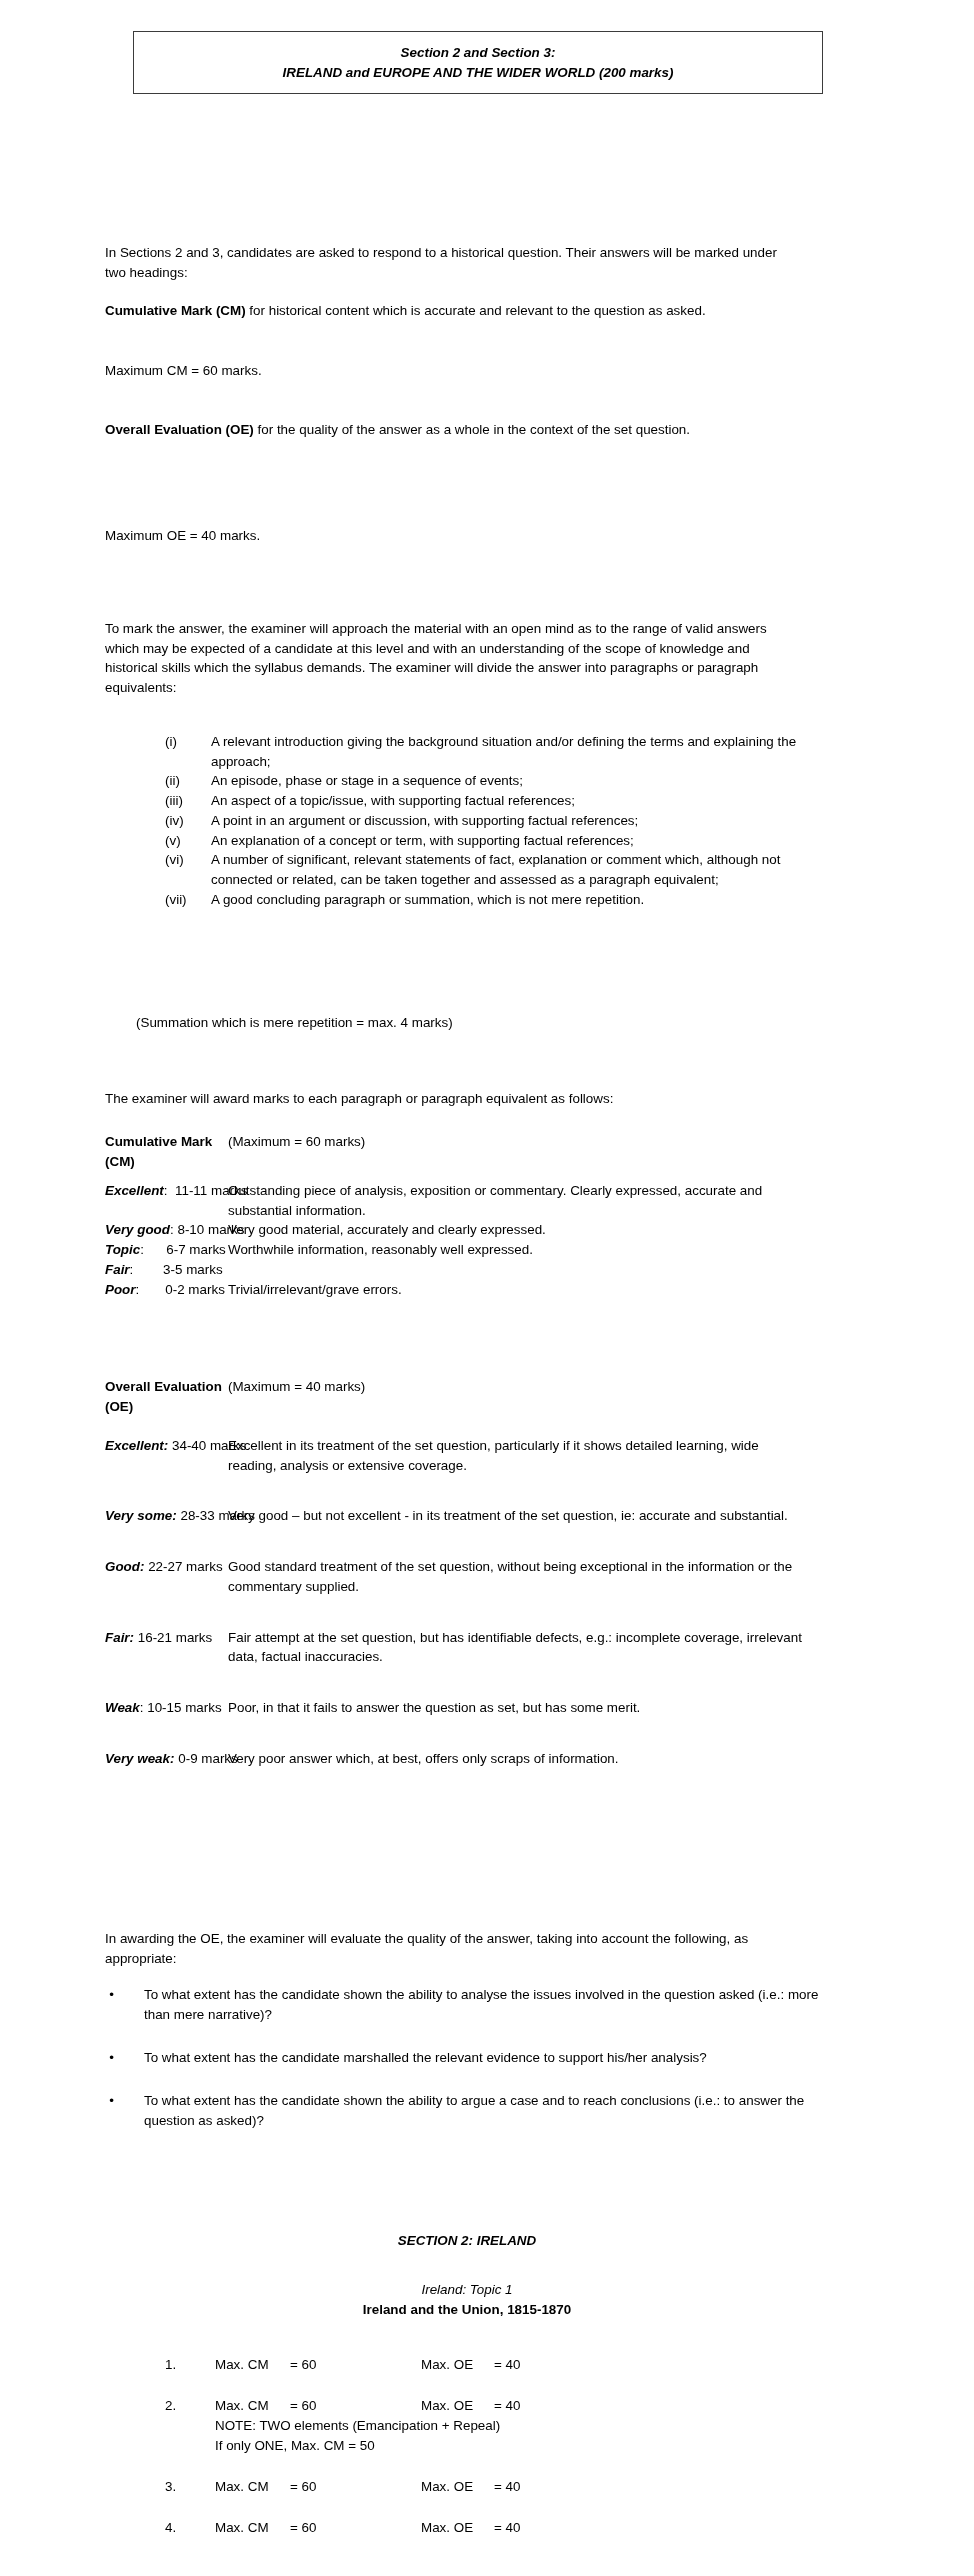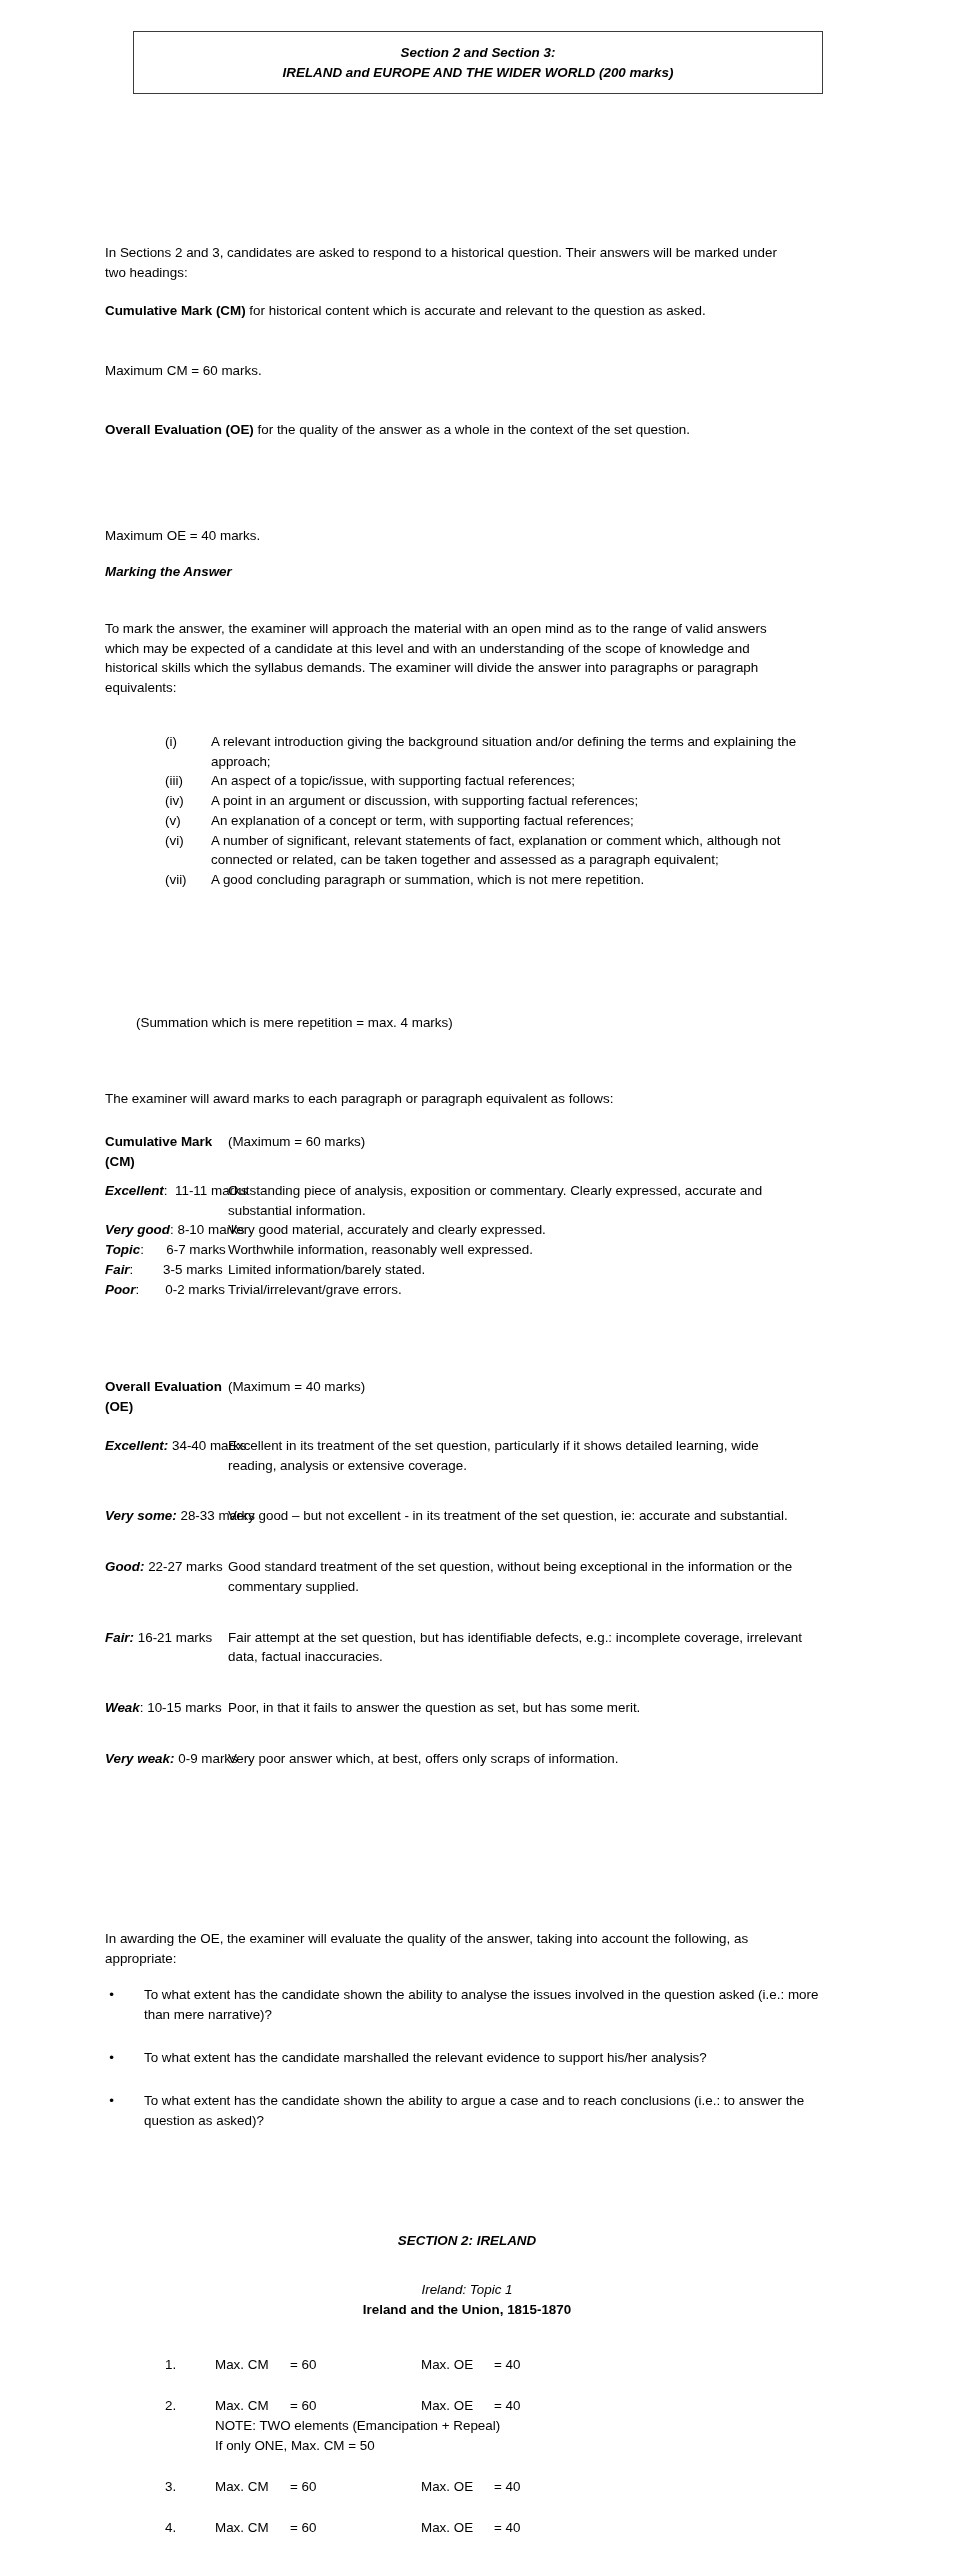--- a/index.html
+++ b/index.html
@@ -162,28 +162,31 @@
   </div>
 
   <div class="abs body-text" style="left:105px; top:361px; width:697px;">Maximum CM = 60 marks.</div>
 
   <div class="abs body-text" style="left:105px; top:420px; width:697px;">
     <span class="b">Overall Evaluation (OE)</span><span> for the quality of the answer as a whole in the context of the set question.</span>
   </div>
 
   <div class="abs body-text" style="left:105px; top:479px; width:697px;margin-top:47px;">Maximum OE = 40 marks.</div>
 
-  <div class="abs body-text bi" style="left:105px; top:562px; width:697px;">Marking the Answer</div>
 
   <div class="abs body-text" style="left:105px; top:619px; width:697px;">To mark the answer, the examiner will approach the material with an open mind as to the range of valid answers which may be expected of a candidate at this level and with an understanding of the scope of knowledge and historical skills which the syllabus demands. The examiner will divide the answer into paragraphs or paragraph equivalents:</div>
 
   <div class="roman-list">
     <div class="roman-item">
       <span class="roman-mark">(i)</span>
       <span class="roman-text">A relevant introduction giving the background situation and/or defining the terms and explaining the approach;</span>
+    </div>
+    <div class="roman-item">
+      <span class="roman-mark">(ii)</span>
+      <span class="roman-text">An episode, phase or stage in a sequence of events;</span>
     </div>
     <div class="roman-item">
       <span class="roman-mark">(iii)</span>
       <span class="roman-text">An aspect of a topic/issue, with supporting factual references;</span>
     </div>
     <div class="roman-item">
       <span class="roman-mark">(iv)</span>
       <span class="roman-text">A point in an argument or discussion, with supporting factual references;</span>
     </div>
     <div class="roman-item">
@@ -217,21 +220,20 @@
     <div class="scale-row">
       <span class="scale-label"><span class="bi">Very good</span><span>:</span> <span>8-10 marks</span></span>
       <span class="scale-desc">Very good material, accurately and clearly expressed.</span>
     </div>
     <div class="scale-row">
       <span class="scale-label"><span class="bi">Topic</span><span>:</span>&nbsp;&nbsp;&nbsp;&nbsp;&nbsp; <span>6-7 marks</span></span>
       <span class="scale-desc">Worthwhile information, reasonably well expressed.</span>
     </div>
     <div class="scale-row">
       <span class="scale-label"><span class="bi">Fair</span><span>:</span>&nbsp;&nbsp;&nbsp;&nbsp;&nbsp;&nbsp;&nbsp; <span>3-5 marks</span></span>
-      <span class="scale-desc">Limited information/barely stated.</span>
     </div>
     <div class="scale-row">
       <span class="scale-label"><span class="bi">Poor</span><span>:</span>&nbsp;&nbsp;&nbsp;&nbsp;&nbsp;&nbsp; <span>0-2 marks</span></span>
       <span class="scale-desc">Trivial/irrelevant/grave errors.</span>
     </div>
   </div>
 
   <div class="scale-heading-row abs" style="left:105px; top:1377px; width:697px;">
     <span class="scale-heading-label">Overall Evaluation (OE)</span>
     <span>(Maximum = 40 marks)</span>

